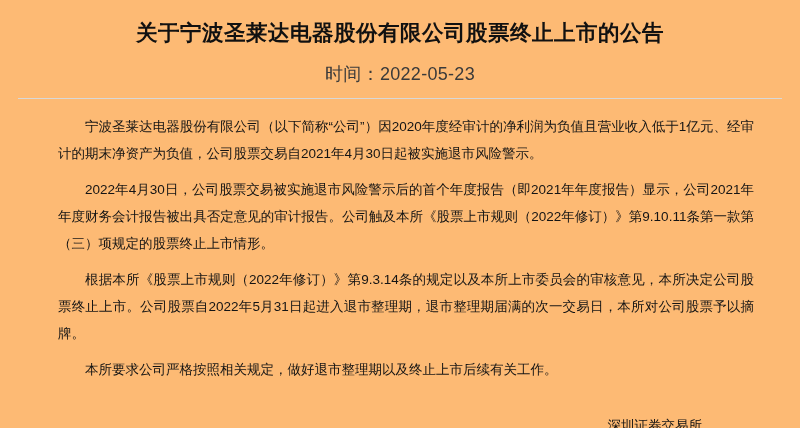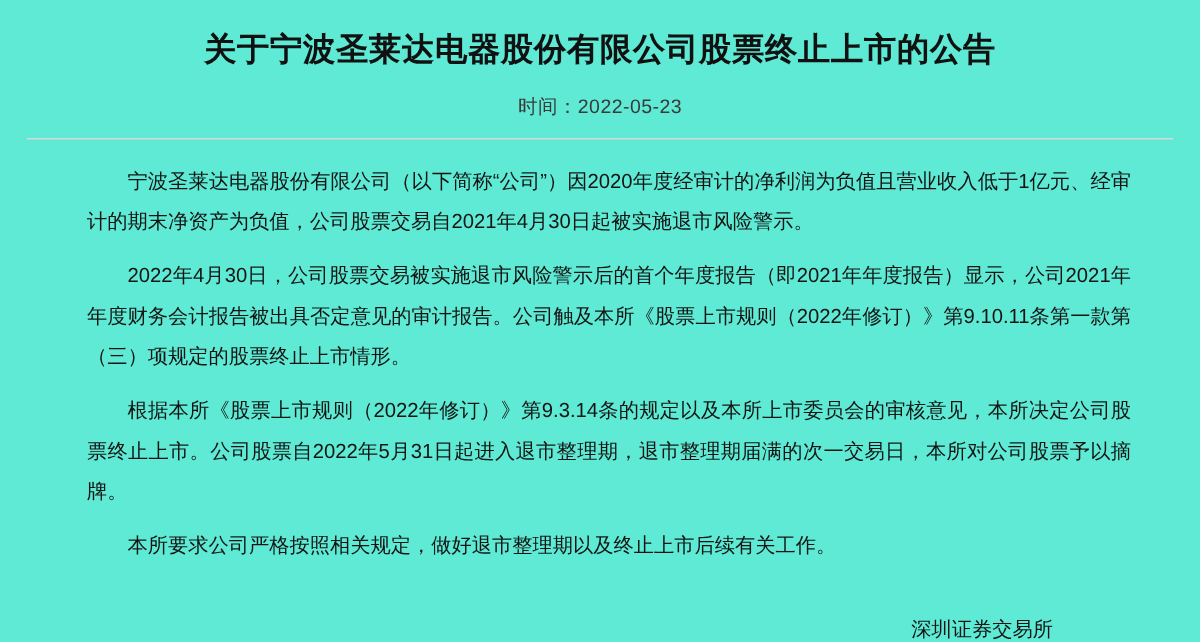--- a/index.html
+++ b/index.html
@@ -12,35 +12,35 @@
     height: 428px;
     font-family: "Liberation Sans", "DejaVu Sans", sans-serif;
     color: #1a1a1a;
     overflow: hidden;
   }
   .page {
     position: relative;
     width: 800px;
     height: 428px;
     box-sizing: border-box;
-    background: #5eead4;
+    background: #fdba74;
   }
   .title {
     margin: 0;
     padding: 18px 40px 0 40px;
     text-align: center;
     font-size: 21.5px;
     font-weight: bold;
     letter-spacing: 0.5px;
     color: #111111;
     line-height: 1.4;
   }
   .meta {
     text-align: center;
-    font-size: 13px;
+    font-size: 18px;
     color: #3a3a3a;
     margin-top: 14px;
     letter-spacing: 0.3px;
   }
   .divider {
     margin: 12px 18px 0 18px;
     height: 1px;
     background: #d8d8d8;
   }
   .body {

